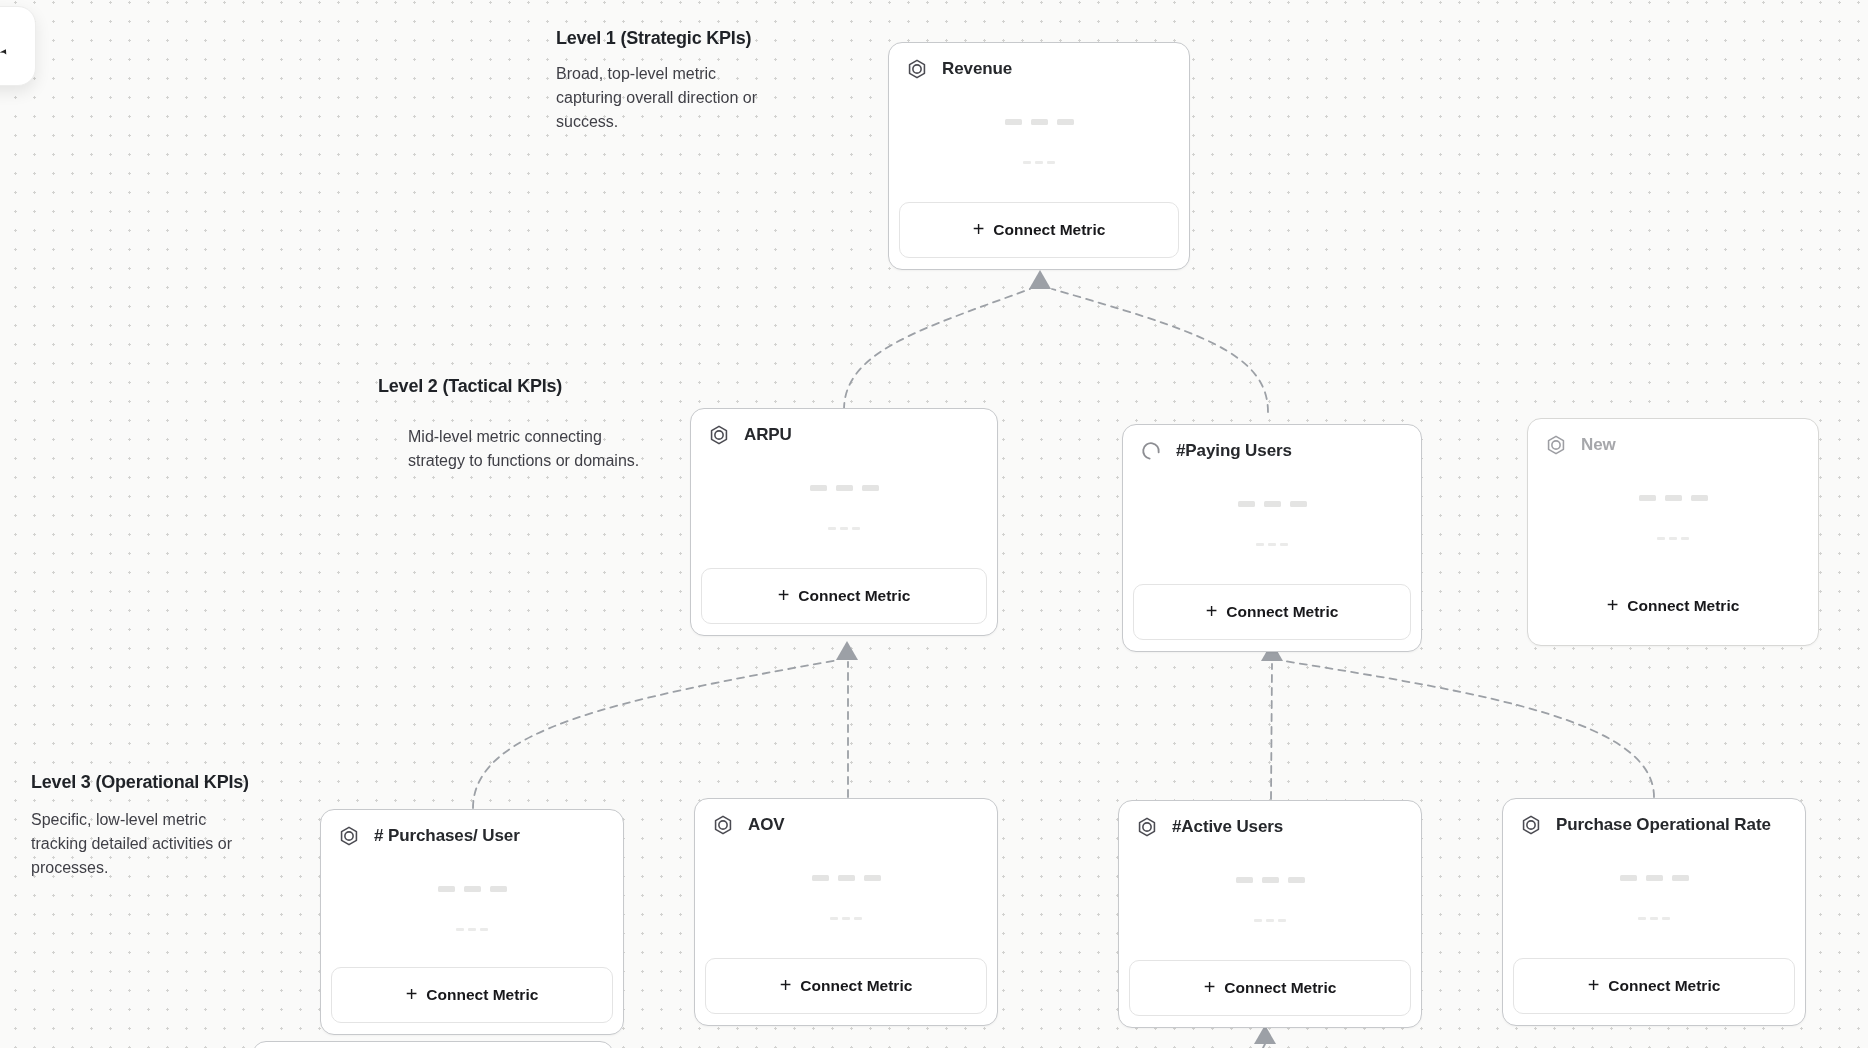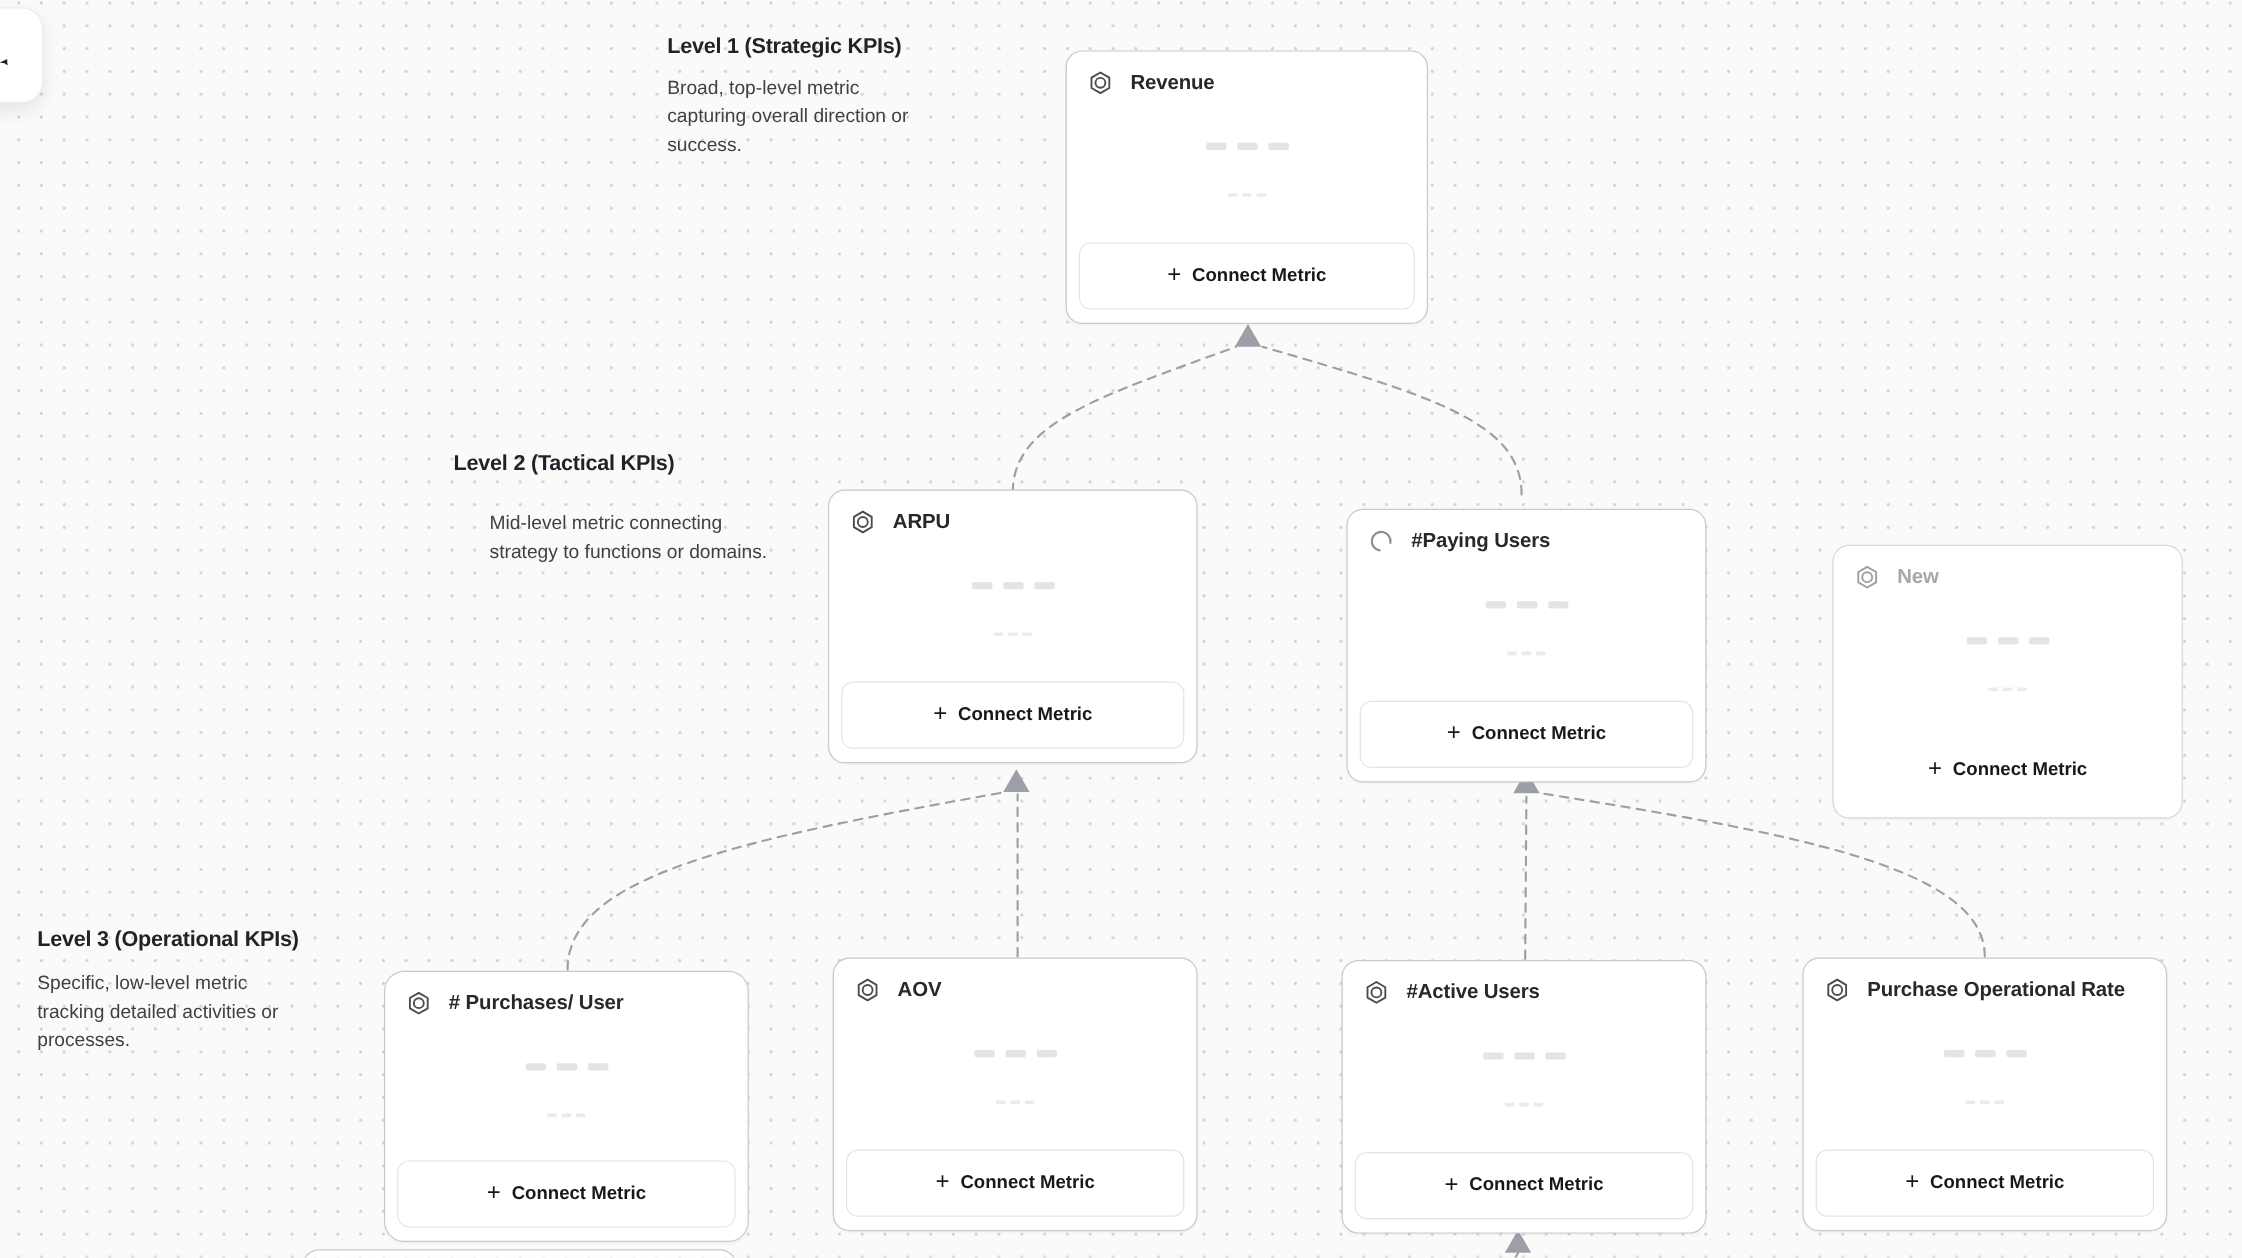--- a/index.html
+++ b/index.html
@@ -174,21 +174,21 @@
         <span></span>
         <span></span>
       </div>
   </div>
   <button class="connect-btn">
     <span class="plus">+</span>
     <span>Connect Metric</span>
   </button>
 </div>
 
-<div class="card draft" style="left:1527px; top:418px; width:292px; height:228px;margin-top:36px;">
+<div class="card draft" style="left:1527px; top:418px; width:292px; height:228px;">
   <div class="card-header">
     <span class="icon">
       <svg viewBox="0 0 24 24" width="22" height="22">
           <path d="M12 2.6 L20.1 7.3 L20.1 16.7 L12 21.4 L3.9 16.7 L3.9 7.3 Z" fill="none" stroke="#9d9ea3" stroke-width="1.7" stroke-linejoin="round"></path>
           <circle cx="12" cy="12" r="4.5" fill="none" stroke="#9d9ea3" stroke-width="1.7"></circle>
         </svg>
     </span>
     <span class="card-title">New</span>
   </div>
   <div class="skeleton">
@@ -202,21 +202,21 @@
         <span></span>
         <span></span>
       </div>
   </div>
   <button class="connect-btn">
     <span class="plus">+</span>
     <span>Connect Metric</span>
   </button>
 </div>
 
-<div class="card" style="left:320px; top:809px; width:304px; height:226px;border-radius:17px;">
+<div class="card" style="left:320px; top:809px; width:304px; height:226px;">
   <div class="card-header">
     <span class="icon">
       <svg viewBox="0 0 24 24" width="22" height="22">
           <path d="M12 2.6 L20.1 7.3 L20.1 16.7 L12 21.4 L3.9 16.7 L3.9 7.3 Z" fill="none" stroke="#4b4b52" stroke-width="1.7" stroke-linejoin="round"></path>
           <circle cx="12" cy="12" r="4.5" fill="none" stroke="#4b4b52" stroke-width="1.7"></circle>
         </svg>
     </span>
     <span class="card-title"># Purchases/ User</span>
   </div>
   <div class="skeleton">

